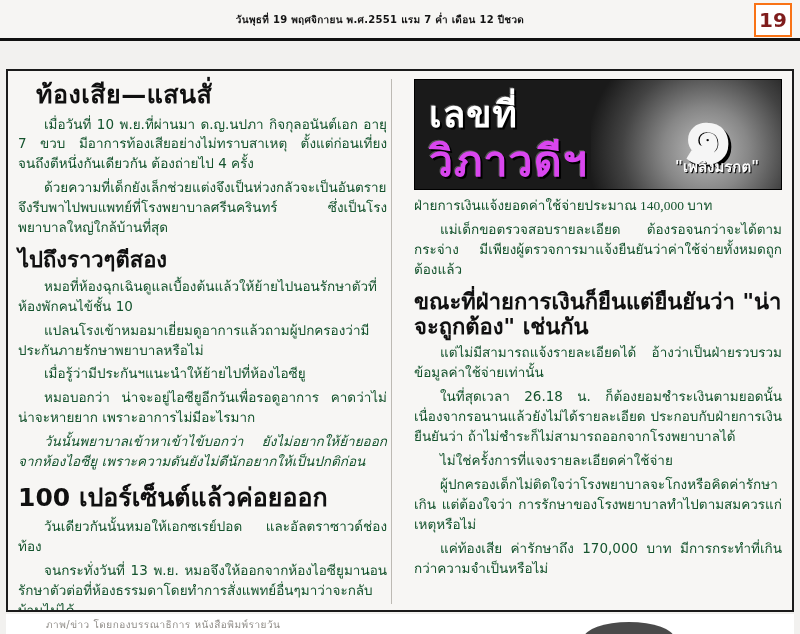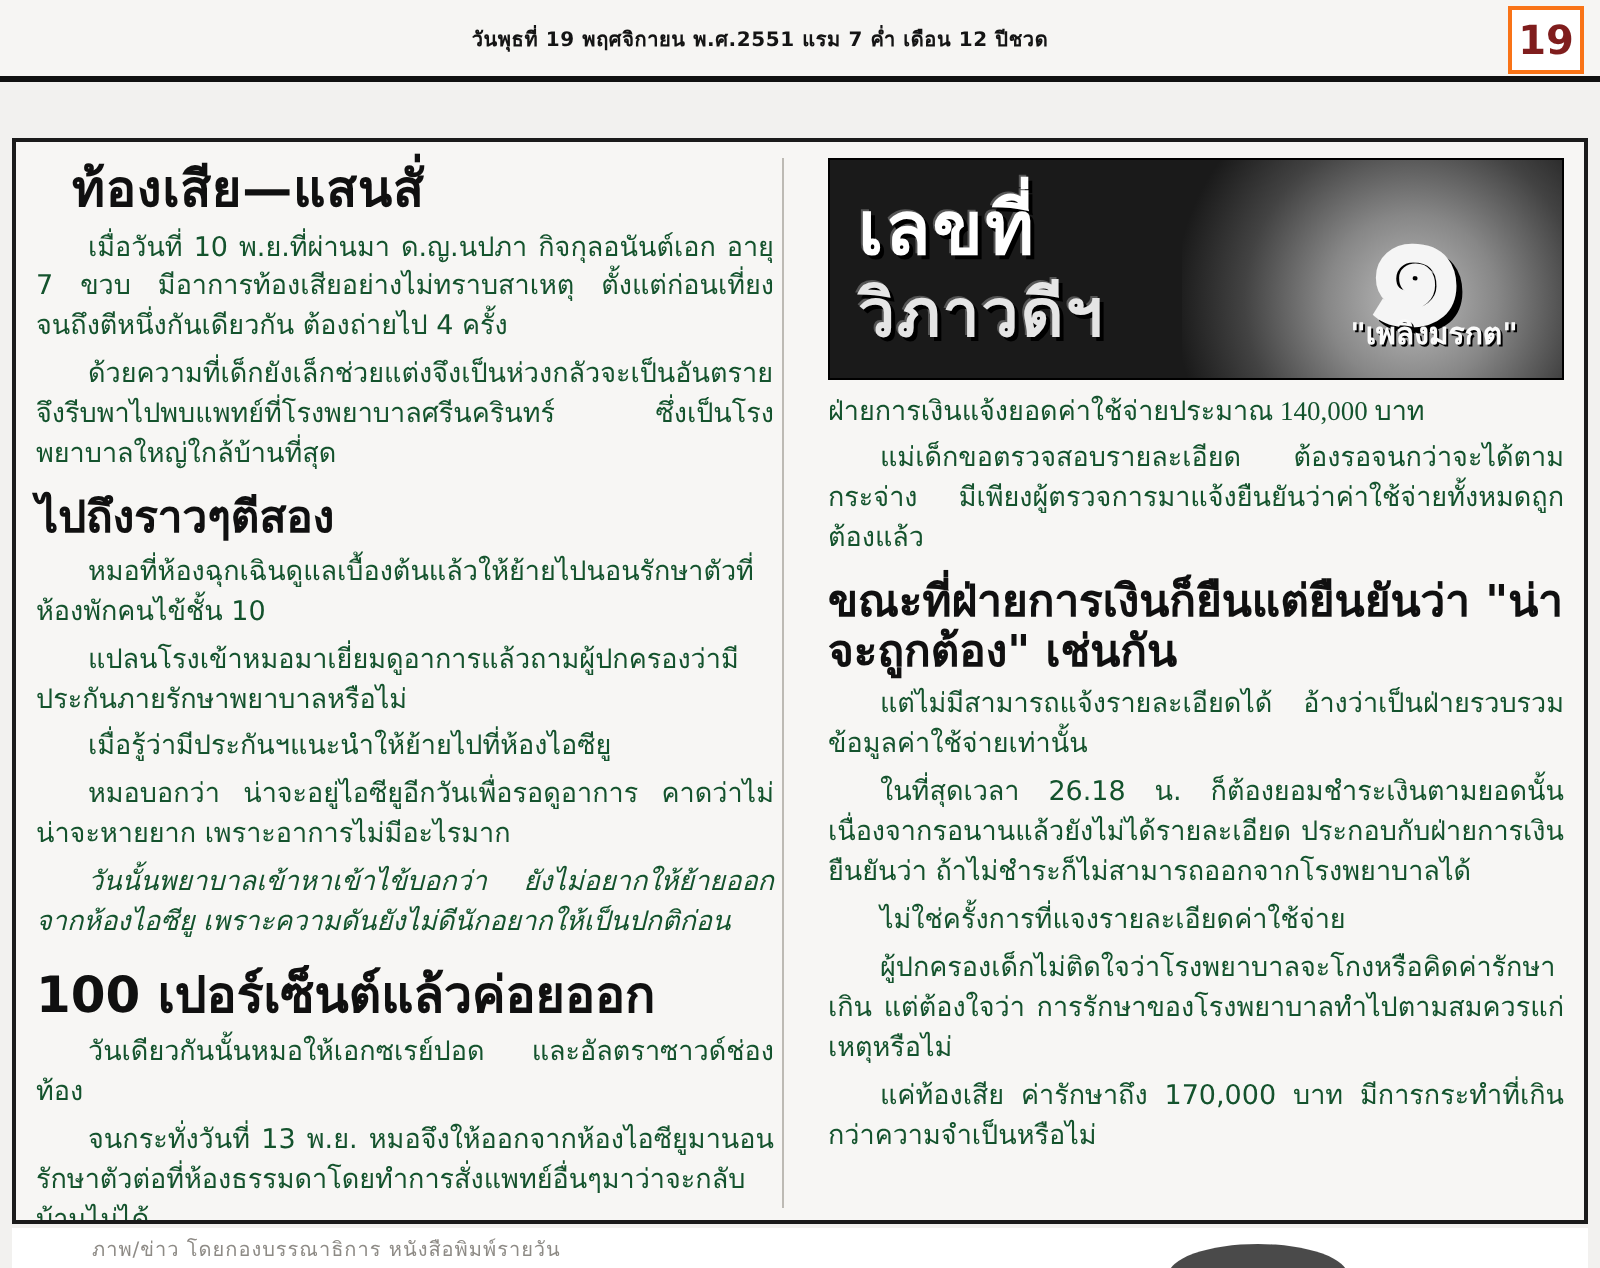--- a/index.html
+++ b/index.html
@@ -147,23 +147,23 @@
     font-weight: 700;
     color: #ffffff;
     text-shadow: 2px 2px 0 #000, -1px -1px 0 #555;
     letter-spacing: 1px;
     line-height: 1;
   }
   .logo-line2 {
     position: absolute;
     left: 14px;
     top: 60px;
-    font-size: 33px;
-    font-weight: 700;
-    color: #e5e5e5;
+    font-size: 43px;
+    font-weight: 700;
+    color: #d946ef;
     text-shadow: 2px 2px 0 #000, -1px -1px 0 #555;
     letter-spacing: 1px;
     line-height: 1;
   }
   .logo-digit {
     position: absolute;
     right: 46px;
     top: 10px;
     font-size: 86px;
     font-weight: 700;

